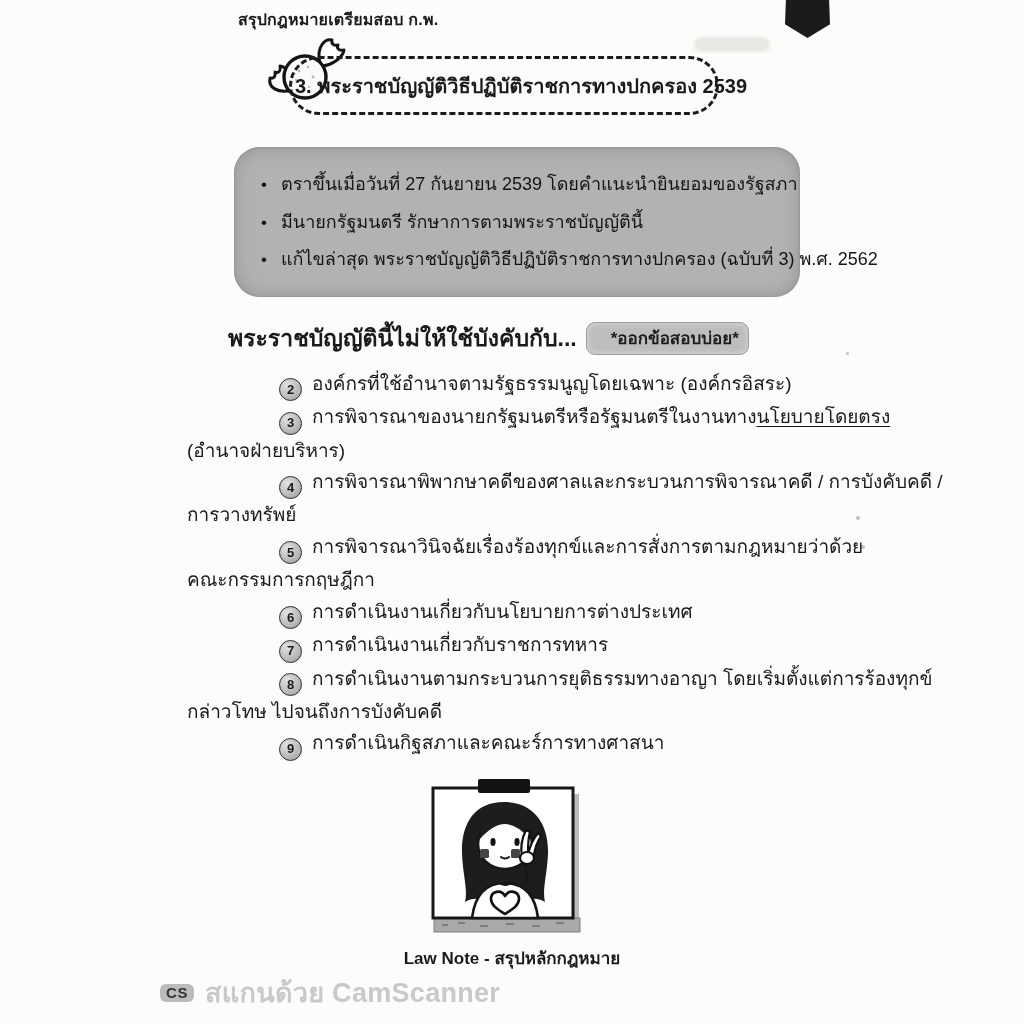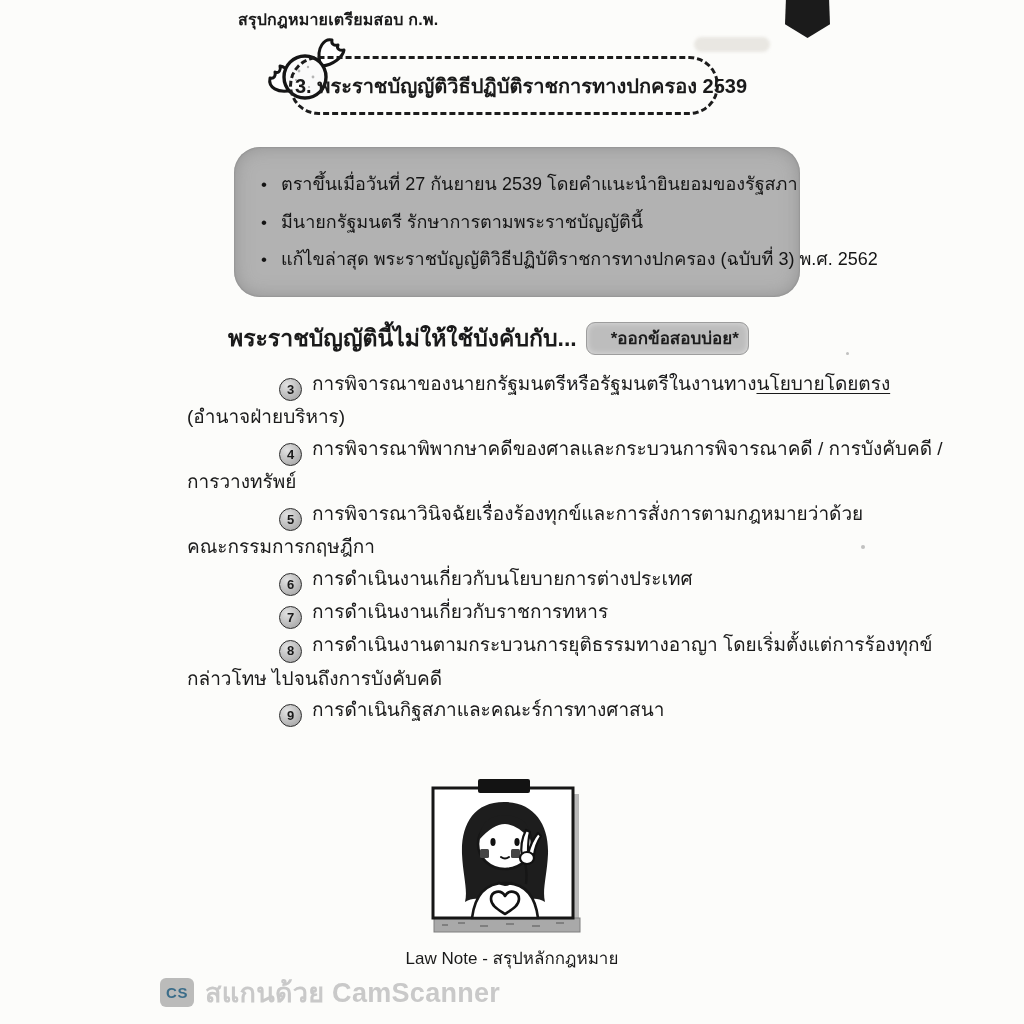--- a/index.html
+++ b/index.html
@@ -51,27 +51,27 @@
   .item .cont{text-indent:0;}
   .num{display:inline-flex;align-items:center;justify-content:center;
     width:21px;height:21px;border-radius:50%;border:1.6px solid #2a2a2a;
     background:radial-gradient(circle at 35% 30%, #e3e3e3, #9c9c9c);
     font-size:13px;font-weight:bold;vertical-align:-4px;margin-right:10px;text-indent:0;}
   .ul{text-decoration:underline;text-underline-offset:3px;}
 
   
   .illustration{position:absolute;left:428px;top:778px;width:154px;height:162px;}
   .caption{position:absolute;left:402px;top:944px;width:220px;text-align:center;
-    font-size:17px;font-weight:normal;white-space:nowrap;}
+    font-size:17px;font-weight:bold;white-space:nowrap;}
 
   
   .watermark{position:absolute;left:160px;top:971px;display:flex;align-items:center;gap:11px;}
-  .cs-logo{width:34px;height:29px;border-radius:6px;background:#ababab;opacity:.8;
+  .cs-logo{width:34px;height:18px;border-radius:6px;background:#ababab;opacity:.8;
     display:flex;align-items:center;justify-content:center;
-    color:#0c4a6e;font-size:15px;font-weight:bold;letter-spacing:.5px;}
+    color:#000000;font-size:15px;font-weight:bold;letter-spacing:.5px;}
   .wm-text{font-size:27px;font-weight:bold;color:#c9c9c9;letter-spacing:.3px;white-space:nowrap;}
 </style>
 </head>
 <body>
 
 <div class="page">
 
   <div class="scan-header">สรุปกฎหมายเตรียมสอบ ก.พ.</div>
 
   <div class="ribbon"></div>
@@ -112,20 +112,21 @@
         <span>แก้ไขล่าสุด พระราชบัญญัติวิธีปฏิบัติราชการทางปกครอง (ฉบับที่ 3) พ.ศ. 2562</span>
       </p>
     </div>
 
   <div class="section">
     <div class="section-heading-row">
       <span class="section-heading">พระราชบัญญัตินี้ไม่ให้ใช้บังคับกับ...</span>
       <span class="badge">*ออกข้อสอบบ่อย*</span>
     </div>
     <div id="items-list">
+        <p class="item"><span class="num">2</span><span>องค์กรที่ใช้อำนาจตามรัฐธรรมนูญโดยเฉพาะ (องค์กรอิสระ)</span></p>
         <p class="item"><span class="num">3</span><span>การพิจารณาของนายกรัฐมนตรีหรือรัฐมนตรีในงานทาง</span><span class="ul">นโยบายโดยตรง</span><br><span class="cont">(อำนาจฝ่ายบริหาร)</span></p>
         <p class="item"><span class="num">4</span><span>การพิจารณาพิพากษาคดีของศาลและกระบวนการพิจารณาคดี / การบังคับคดี /</span><br><span class="cont">การวางทรัพย์</span></p>
         <p class="item"><span class="num">5</span><span>การพิจารณาวินิจฉัยเรื่องร้องทุกข์และการสั่งการตามกฎหมายว่าด้วย</span><br><span class="cont">คณะกรรมการกฤษฎีกา</span></p>
         <p class="item"><span class="num">6</span><span>การดำเนินงานเกี่ยวกับนโยบายการต่างประเทศ</span></p>
         <p class="item"><span class="num">7</span><span>การดำเนินงานเกี่ยวกับราชการทหาร</span></p>
         <p class="item"><span class="num">8</span><span>การดำเนินงานตามกระบวนการยุติธรรมทางอาญา โดยเริ่มตั้งแต่การร้องทุกข์</span><br><span class="cont">กล่าวโทษ ไปจนถึงการบังคับคดี</span></p>
         <p class="item"><span class="num">9</span><span>การดำเนินกิฐสภาและคณะร์การทางศาสนา</span></p>
       </div>
   </div>
 

